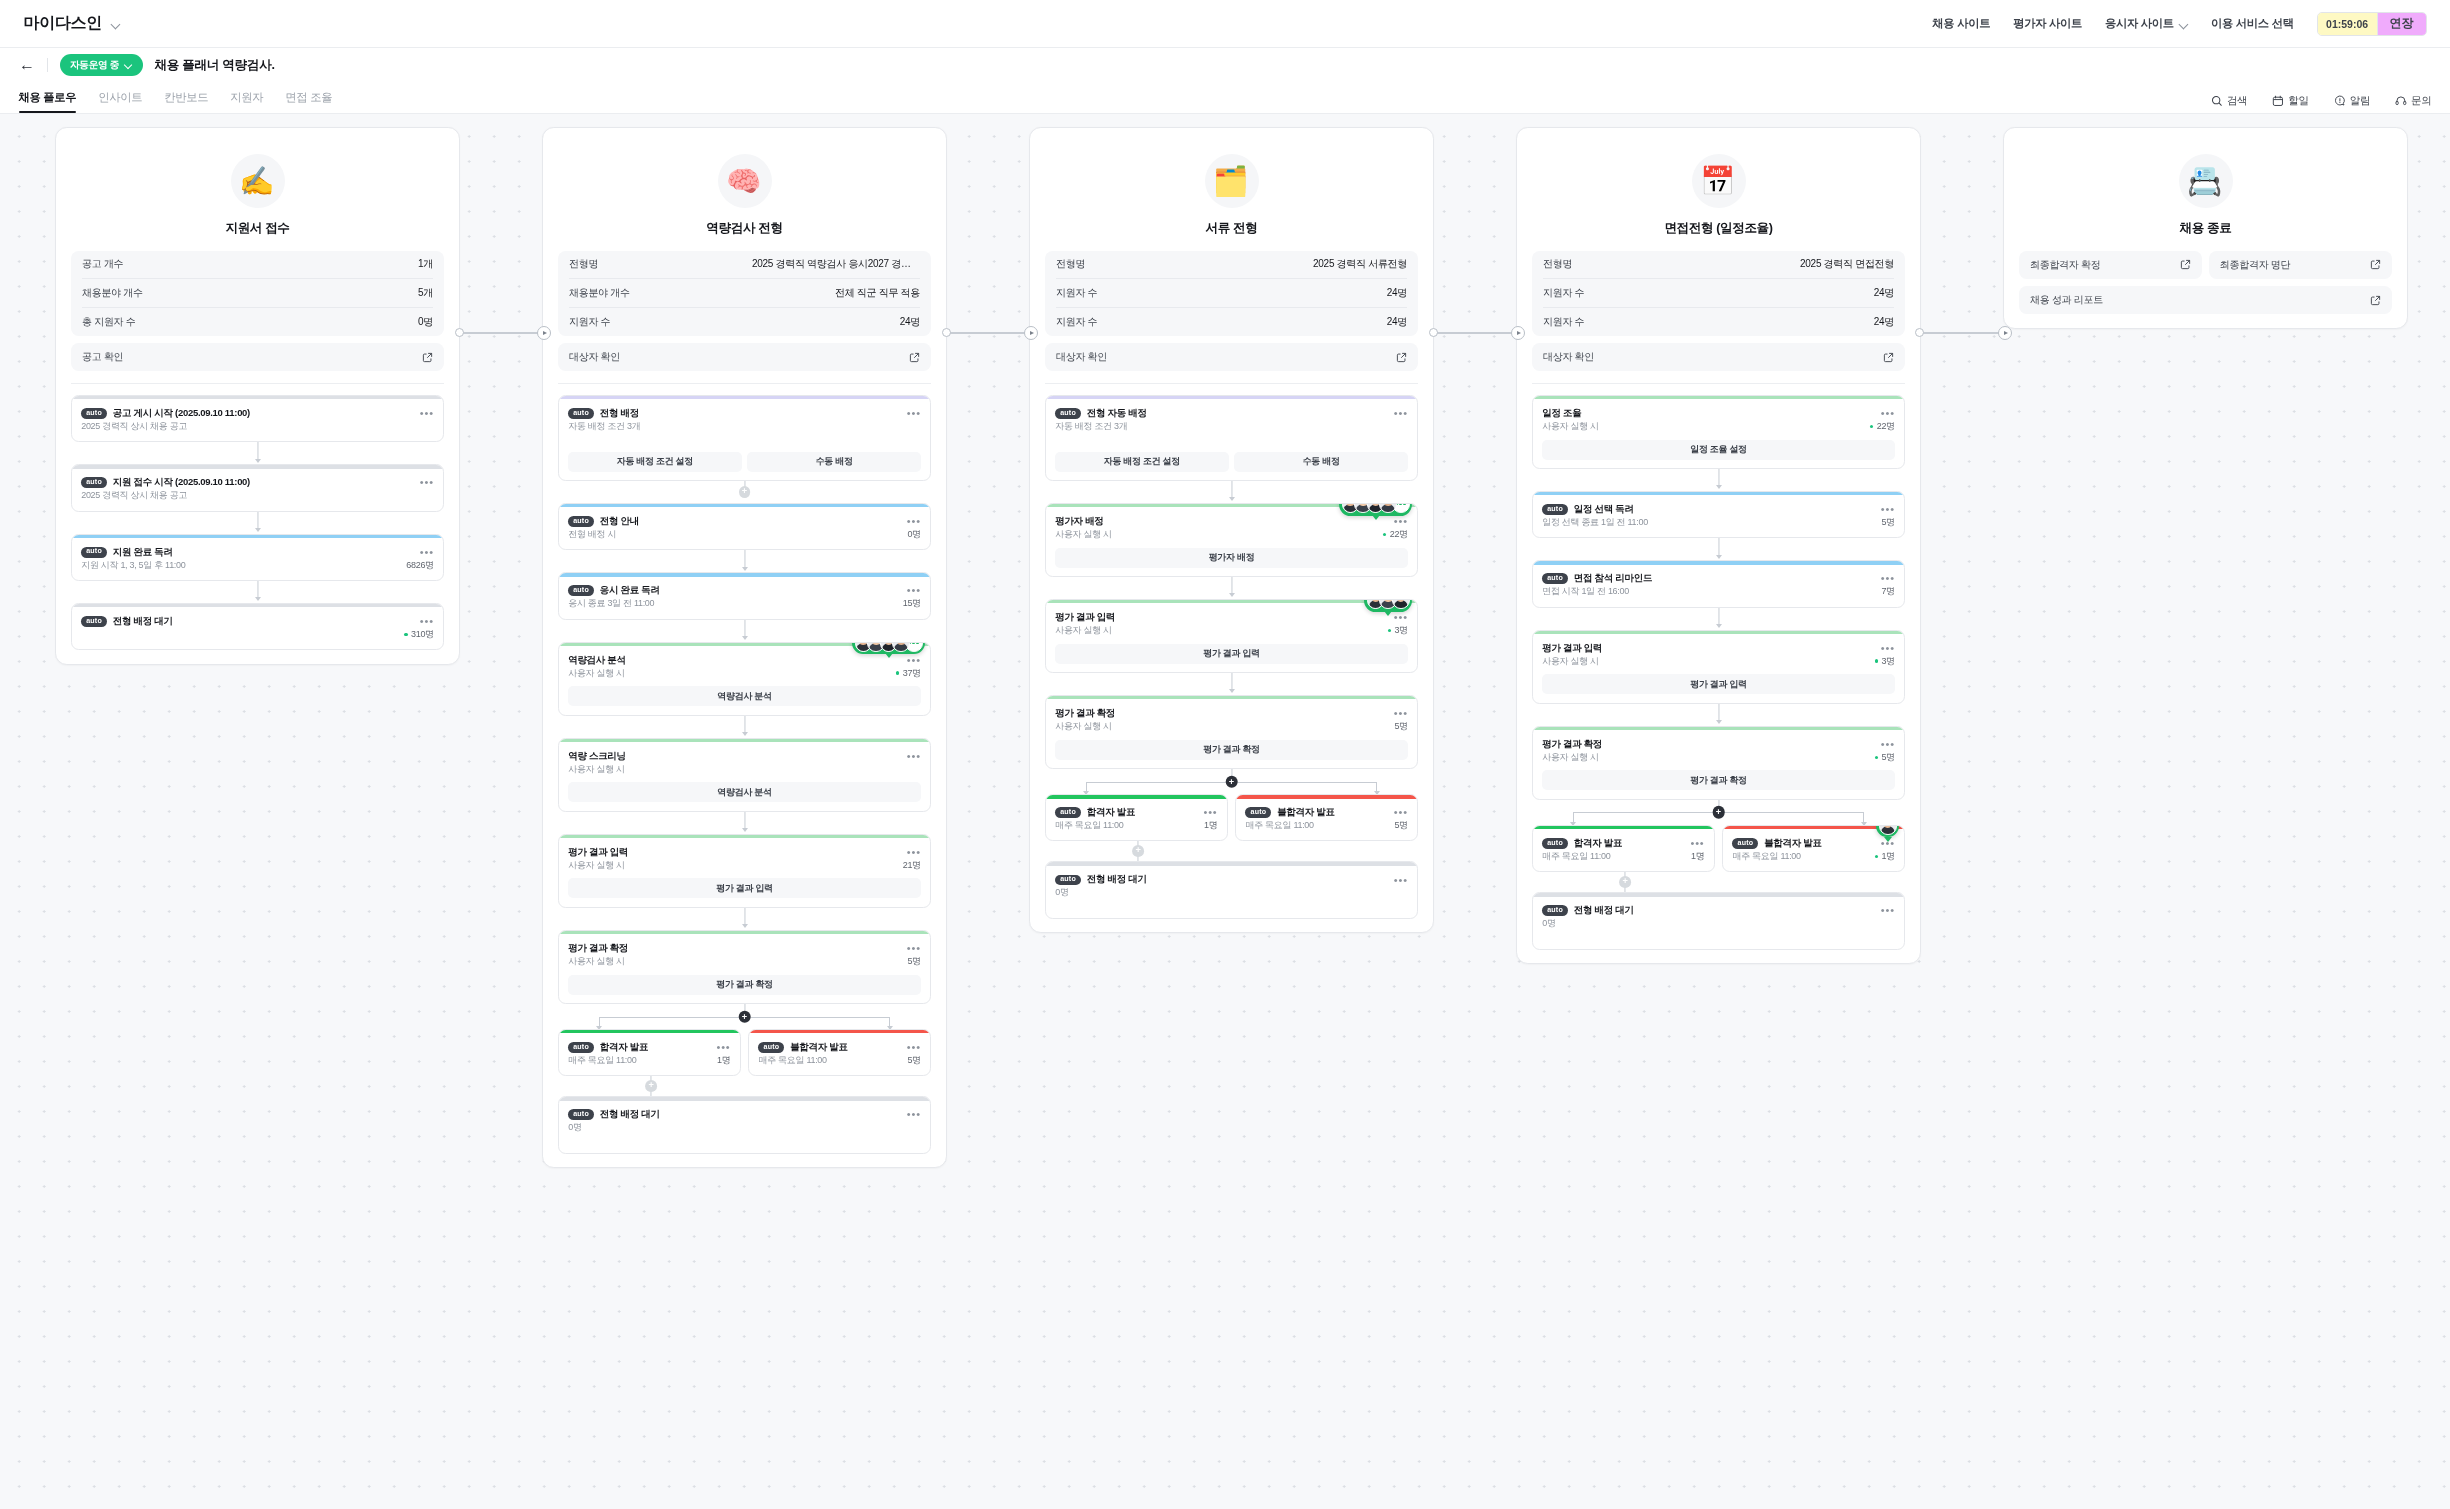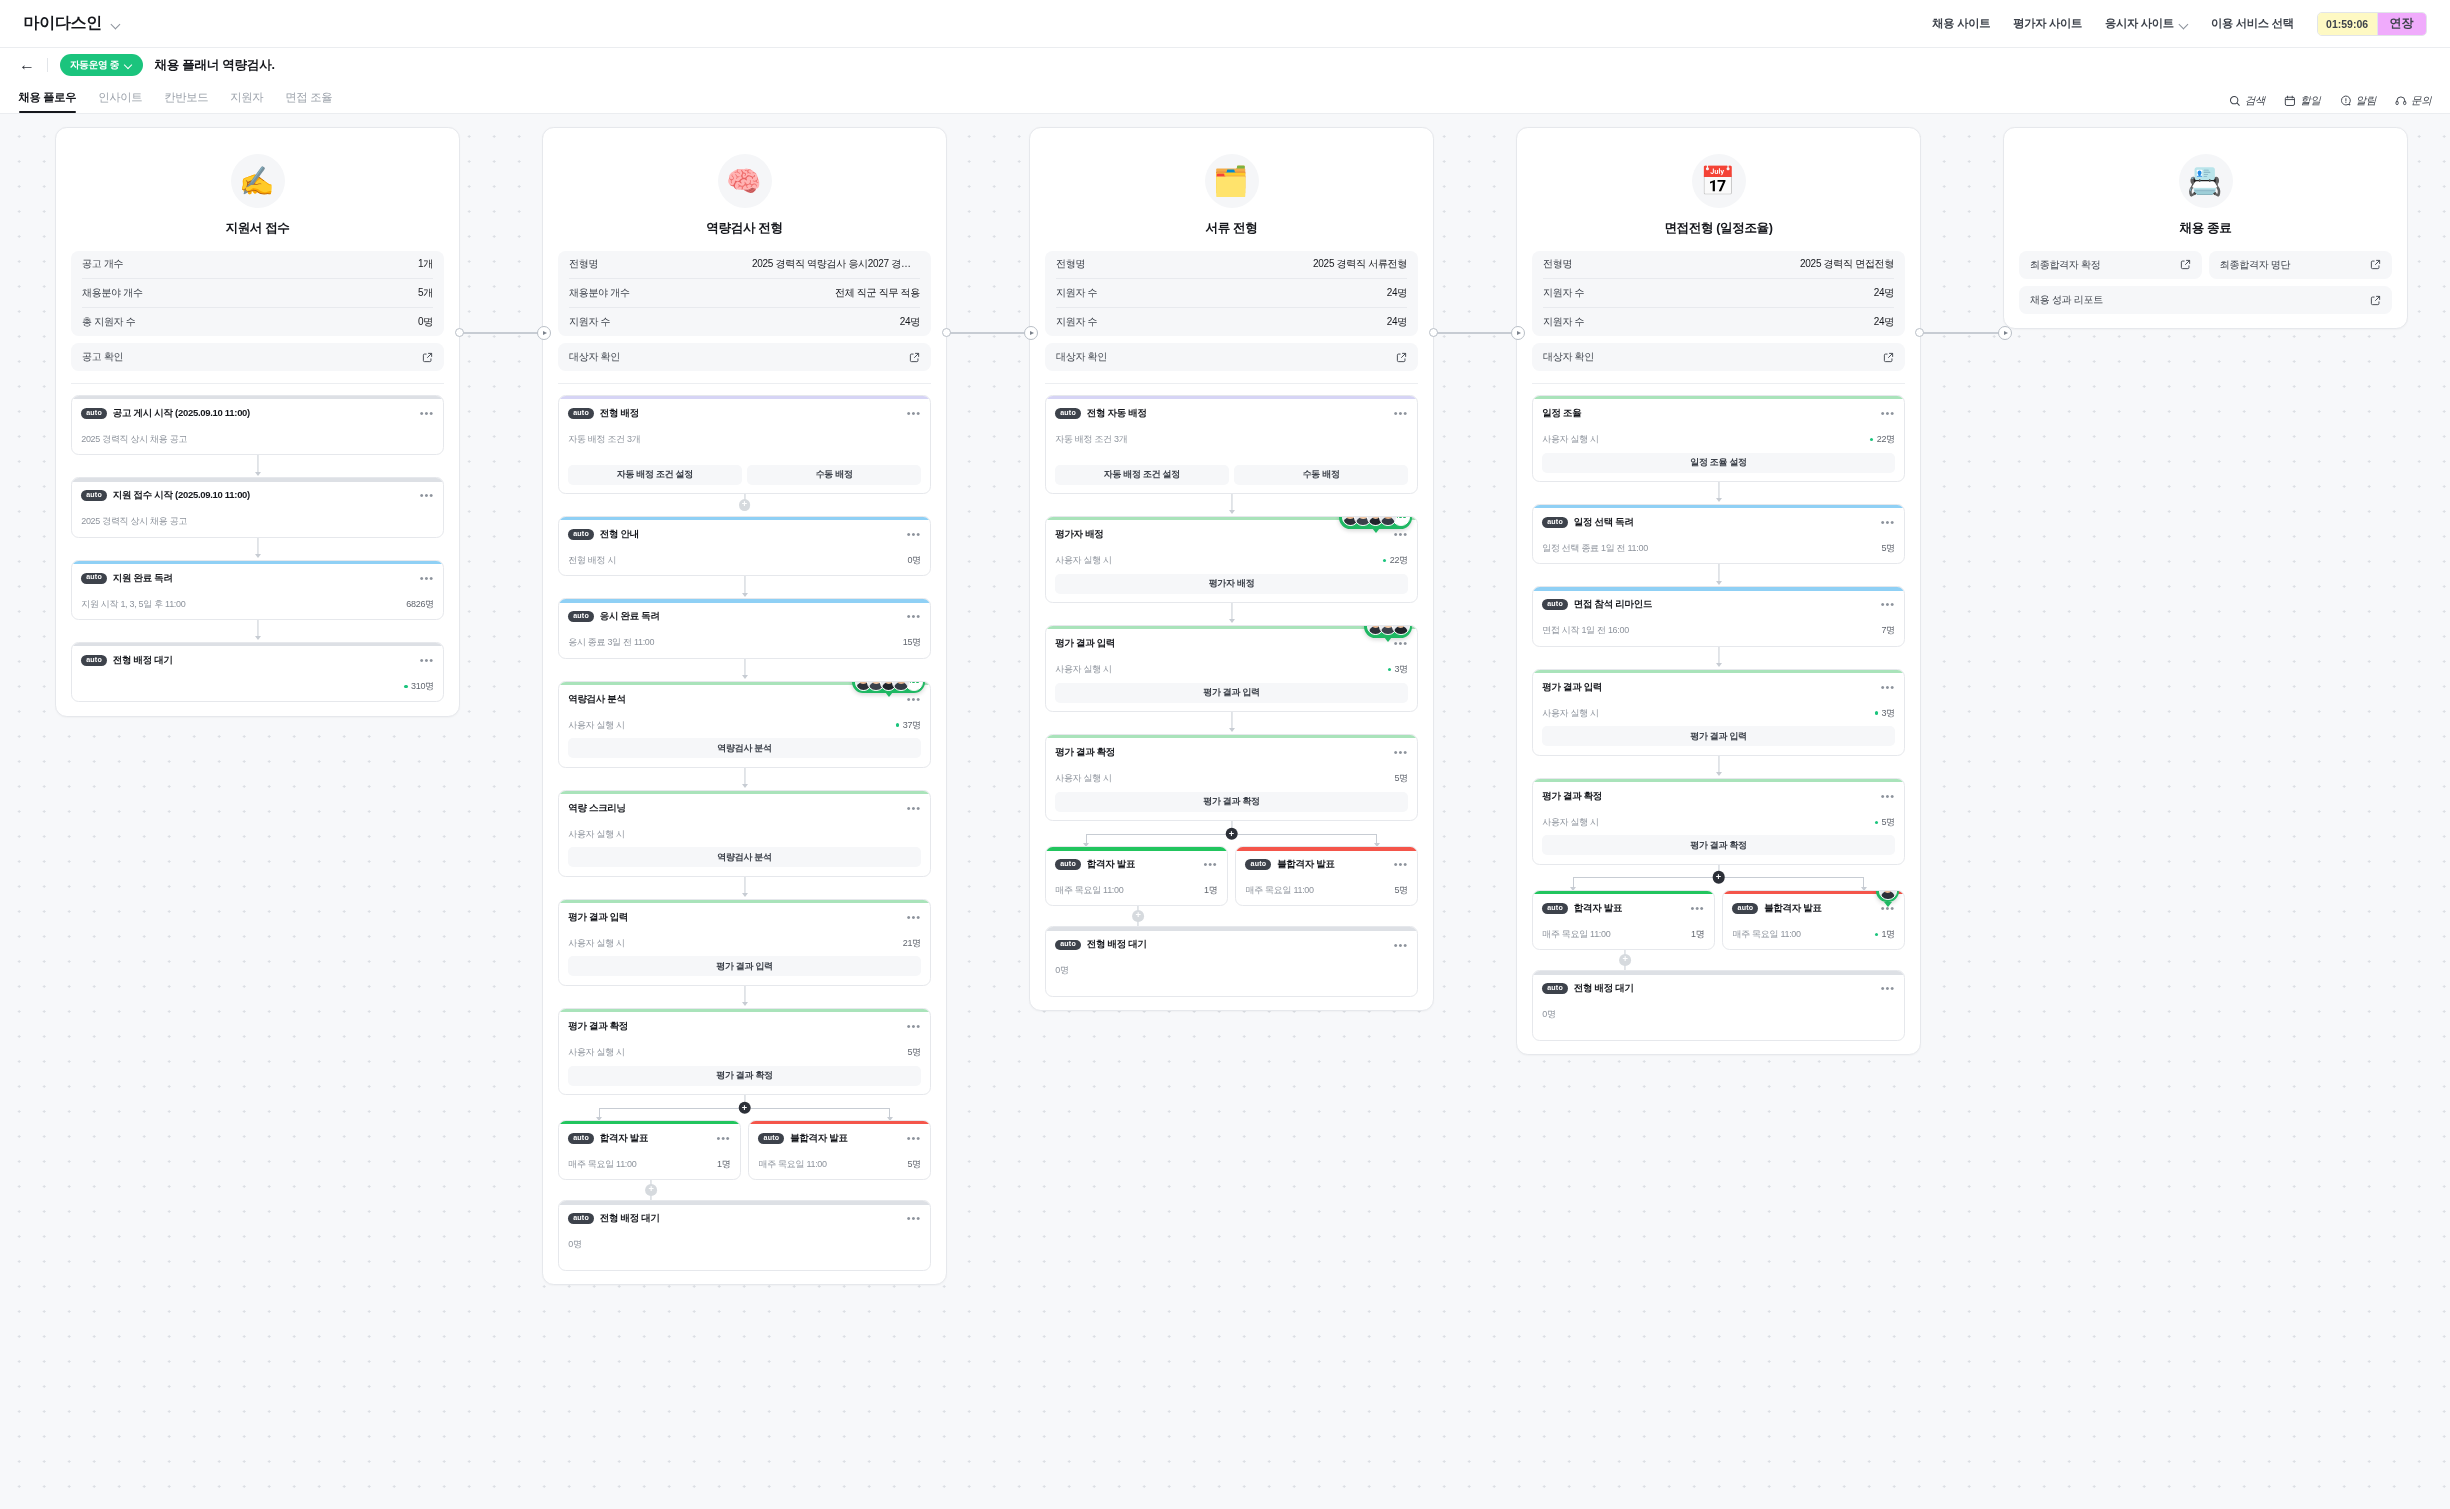--- a/index.html
+++ b/index.html
@@ -29,21 +29,21 @@
   .status-pill{background:#1bc47d;color:#fff;font-size:9.7px;font-weight:700;border-radius:11px;padding:4.2px 9.2px 4.2px 10px;display:flex;align-items:center;gap:5px;letter-spacing:-0.3px;}
   .status-pill .chev::before{border-color:#fff;width:5px;height:5px;}
   .planner-title{font-size:12.6px;font-weight:700;letter-spacing:-0.3px;color:#15171c;}
 
   
   .tabsrow{display:flex;align-items:flex-end;justify-content:space-between;border-bottom:0.8px solid #ebedf0;padding:0 18.5px;height:32px;}
   .tabs{display:flex;gap:22px;height:100%;align-items:center;}
   .tab{font-size:11.3px;color:#9ba1aa;letter-spacing:-0.3px;height:100%;display:flex;align-items:center;position:relative;}
   .tab.active{color:#15171c;font-weight:700;}
   .tab.active::after{content:"";position:absolute;left:0;right:0;bottom:0;height:2.1px;background:#15171c;border-radius:1.7px;}
-  .tools{display:flex;gap:19px;align-items:center;padding-bottom:5px;font-style:italic;}
+  .tools{display:flex;gap:25px;align-items:center;padding-bottom:5px;}
   .tool{display:flex;align-items:center;gap:4.2px;font-size:10.5px;color:#3d424b;letter-spacing:-0.3px;}
   .tool svg{display:block;}
 
   
   .canvas{position:relative;width:2450px;height:1396px;background:#f7f8fa;
     background-image:radial-gradient(#dcdfe4 1.1px, transparent 1.1px);
     background-size:25px 25px; background-position:6.7px 10px;
     overflow:hidden;}
 
   .stage-panel{position:absolute;background:#fff;border:0.8px solid #e6e8ec;border-radius:11.8px;padding:15px 15px 13.4px;box-shadow:0 0.8px 1.7px rgba(16,24,40,.03);}
@@ -64,21 +64,21 @@
 
   
   .flow{position:relative;}
   .card{border:0.8px solid #e6e8ec;border-radius:7.6px;background:#fff;overflow:hidden;position:relative;}
   .card-bar{height:3.4px;width:100%;}
   .card-body{padding:7.6px 9.2px 8.4px;}
   .card-head{display:flex;align-items:center;gap:5.9px;}
   .auto-chip{background:#3d424b;color:#fff;font-size:7.1px;font-weight:700;border-radius:7.6px;padding:1.7px 5px 2.1px;letter-spacing:0.2px;line-height:1;}
   .card-title{font-size:9.5px;font-weight:700;color:#15171c;letter-spacing:-0.3px;flex:1;white-space:nowrap;overflow:hidden;text-overflow:ellipsis;}
   .dots{color:#8d939c;font-size:11px;line-height:6.7px;letter-spacing:0.8px;padding-left:3.4px;}
-  .card-sub{display:flex;justify-content:space-between;align-items:center;margin-top:13px;font-size:9px;color:#8d939c;letter-spacing:-0.3px;}
+  .card-sub{display:flex;justify-content:space-between;align-items:center;margin-top:0;font-size:9px;color:#8d939c;letter-spacing:-0.3px;}
   .card-sub .cnt{color:#60656e;display:flex;align-items:center;gap:3.4px;}
   .grn-dot{width:3.4px;height:3.4px;border-radius:50%;background:#1bc47d;display:inline-block;}
   .card-btn{margin-top:6.7px;background:#f6f7f9;border-radius:5px;height:20px;display:flex;align-items:center;justify-content:center;font-size:9px;font-weight:700;color:#3d424b;letter-spacing:-0.3px;}
   .card-btn-row{display:flex;gap:5.9px;margin-top:6.7px;}
   .card-btn-row .card-btn{flex:1;margin-top:12px;}
 
   
   .arrow{height:22px;display:flex;align-items:center;justify-content:center;position:relative;}
   .arrow::before{content:"";position:absolute;top:0;bottom:5px;left:50%;width:1.1px;background:#c7ccd3;transform:translateX(-50%);}
   .arrow::after{content:"";position:absolute;bottom:1.7px;left:50%;transform:translateX(-50%);width:0;height:0;border-left:3.4px solid transparent;border-right:3.4px solid transparent;border-top:4.2px solid #c7ccd3;}

